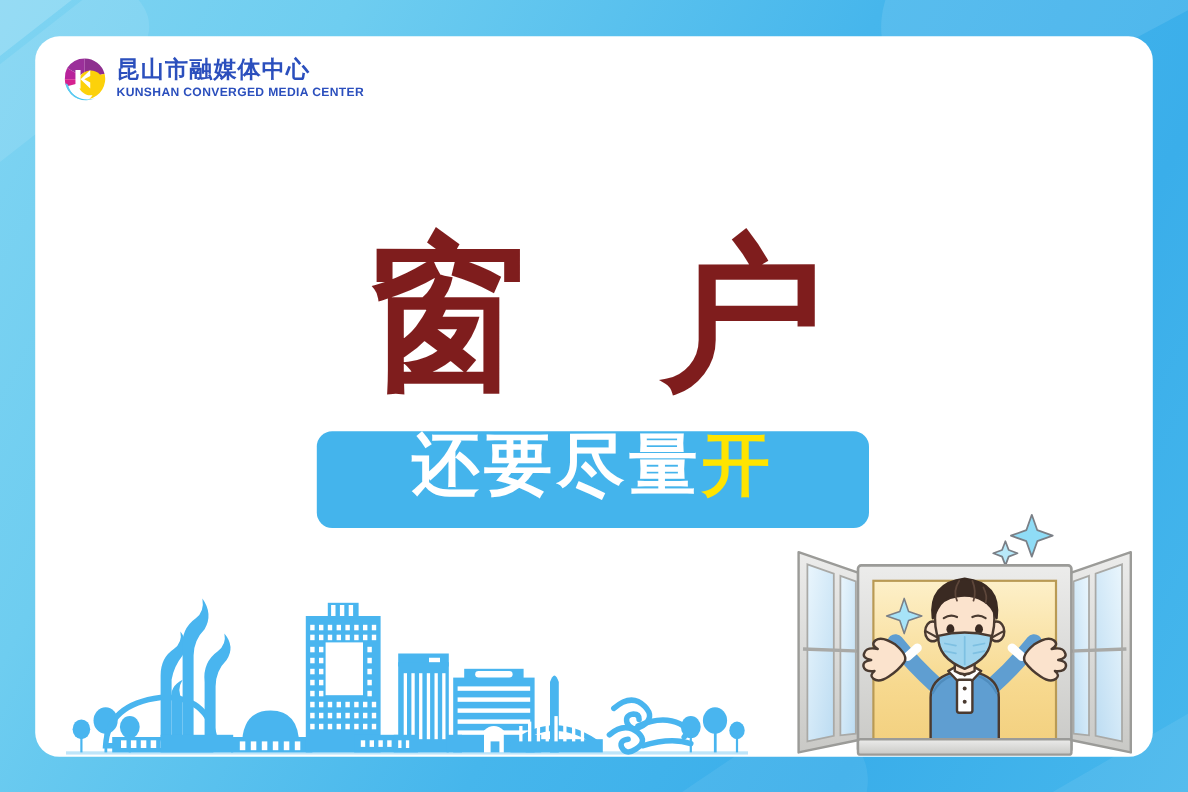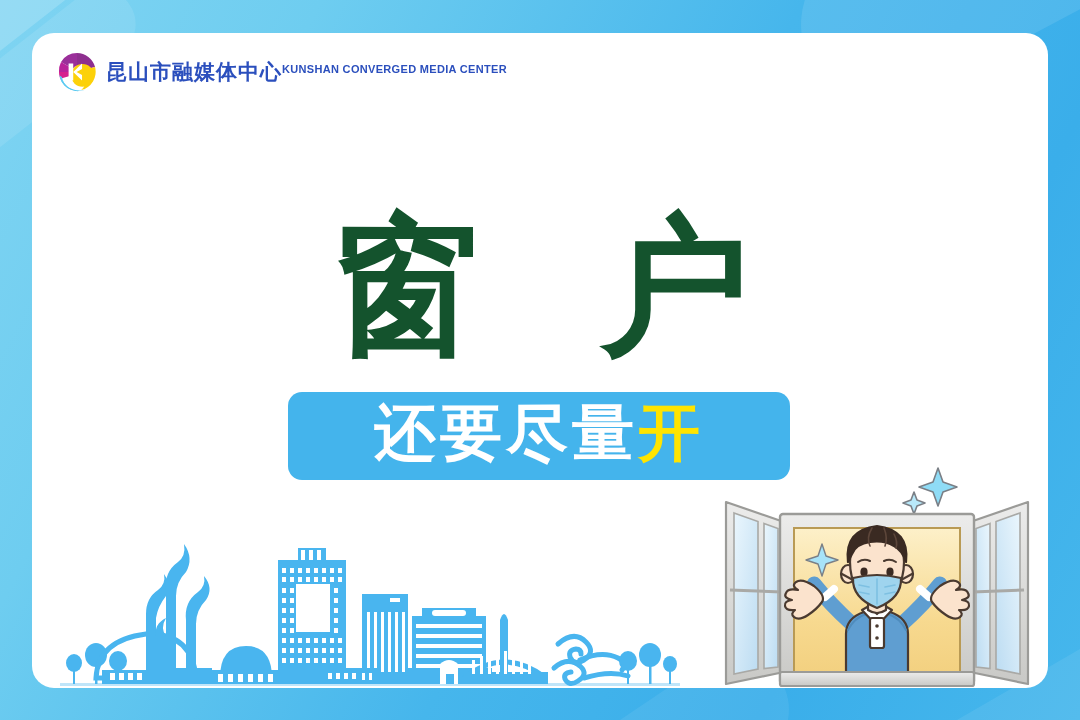--- a/index.html
+++ b/index.html
@@ -49,21 +49,21 @@
   
   .logo-block {
     position: absolute;
     left: 24px;
     top: 18px;
     display: flex;
     align-items: center;
     gap: 8px;
   }
   .logo-mark { width: 42px; height: 42px; flex: 0 0 42px; }
-  .logo-text { display: flex; flex-direction: row; justify-content: center; }
+  .logo-text { display: flex; flex-direction: column; justify-content: center; }
   .logo-cn {
     font-size: 21px;
     font-weight: bold;
     color: #2b4fbd;
     letter-spacing: 1px;
     line-height: 1.08;
     font-family: "Liberation Sans", "DejaVu Sans", sans-serif;
     white-space: nowrap;
   }
   .logo-en {
@@ -77,44 +77,44 @@
     font-family: "Liberation Sans", sans-serif;
   }
 
   
   .headline {
     position: absolute;
     left: 0;
     right: 0;
     top: 178px;
     text-align: center;
-    color: #14532d;
+    color: #7f1d1d;
     font-size: 150px;
     line-height: 1;
     font-weight: bold;
     letter-spacing: 34px;
     text-indent: 34px;
     font-family: "DejaVu Sans", "Liberation Sans", sans-serif;
     white-space: nowrap;
   }
 
   
   .banner {
     position: absolute;
     left: 256px;
     top: 359px;
     width: 502px;
     height: 88px;
     background: #44b4ec;
     border-radius: 14px;
     display: flex;
-    align-items: flex-end;
+    align-items: flex-start;
     justify-content: center;
     box-sizing: border-box;
-    padding: 16px 14px;
+    padding: 0 14px;
   }
   .banner-text {
     font-size: 62px;
     line-height: 1;
     font-weight: bold;
     color: #ffffff;
     letter-spacing: 4px;
     white-space: nowrap;
     font-family: "DejaVu Sans", "Liberation Sans", sans-serif;
   }

